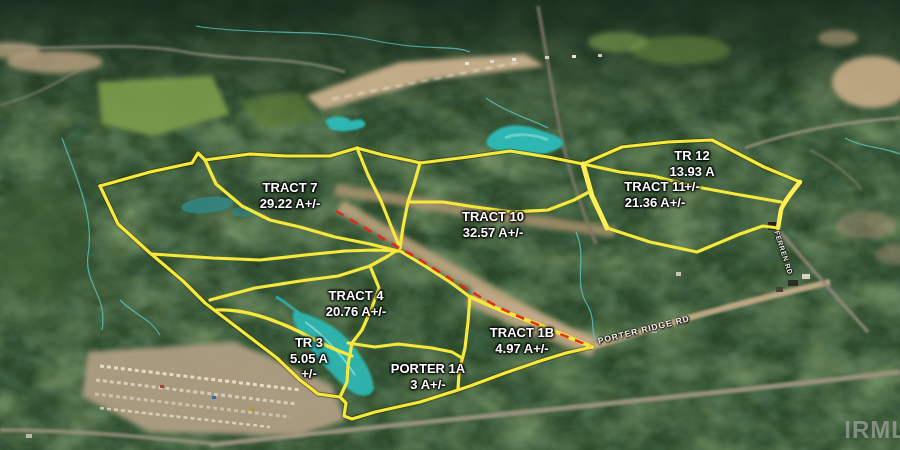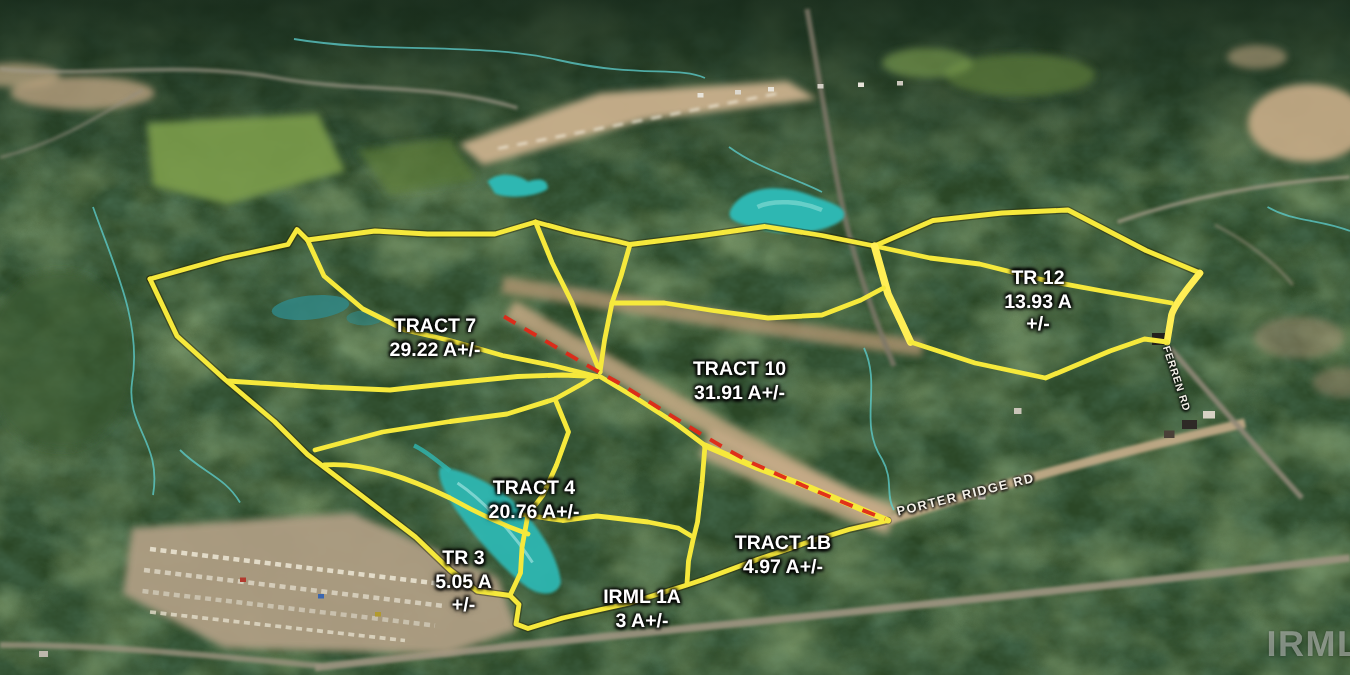--- a/index.html
+++ b/index.html
@@ -2,21 +2,21 @@
 <html><head>
 <meta charset="utf-8">
 <style>
   html,body{margin:0;padding:0;background:#111;}
   #stage{position:relative;width:900px;height:450px;overflow:hidden;background:#2b4726;
          font-family:"Liberation Sans", sans-serif;}
   #stage svg{position:absolute;left:0;top:0;}
   .tract{position:absolute;transform:translateX(-50%);text-align:center;color:#fff;
          font-weight:bold;font-size:13px;line-height:15.5px;white-space:nowrap;
          text-shadow:-1px -1px 2px rgba(0,0,0,.95),1px -1px 2px rgba(0,0,0,.95),
-                     -1px 1px 2px rgba(0,0,0,.95),1px 1px 2px rgba(0,0,0,.95),0 0 5px rgba(0,0,0,.8);margin-top:29px;}
+                     -1px 1px 2px rgba(0,0,0,.95),1px 1px 2px rgba(0,0,0,.95),0 0 5px rgba(0,0,0,.8);}
   .tract span{display:block;}
   .roadlabel{position:absolute;color:#f2efe6;font-weight:bold;font-size:8.5px;letter-spacing:1px;
          white-space:nowrap;text-shadow:0 0 2px #000,0 1px 2px #000,1px 0 2px #000;}
   #porter{left:598px;top:336px;transform:rotate(-14deg);transform-origin:left center;}
   #ferren{left:780px;top:230px;font-size:7px;letter-spacing:.5px;transform:rotate(72deg);transform-origin:left top;}
   #watermark{position:absolute;right:-7px;bottom:6px;font-size:24px;font-weight:bold;
          color:rgba(200,202,200,.55);letter-spacing:1px;
          text-shadow:0 0 2px rgba(0,0,0,.3);}
 </style>
 </head>
@@ -165,42 +165,46 @@
 
     <path d="M336,211 C360,225 388,242 412,255 C440,272 468,291 500,308 C535,324 567,337 590,346" fill="none" stroke="#df2817" stroke-width="2.6" stroke-dasharray="9 7" opacity=".95"></path>
   </svg>
 
   <div class="tract" style="left:290px;top:180px">
     <span>TRACT 7</span>
       <span>29.22 A+/-</span>
     </div>
   <div class="tract" style="left:493px;top:209px">
     <span>TRACT 10</span>
-      <span>31.91 A+/-</span>
+      <span>32.57 A+/-</span>
+    </div>
+  <div class="tract" style="left:655px;top:179px">
+    <span>TRACT 11</span>
+      <span>21.36 A+/-</span>
     </div>
   <div class="tract" style="left:692px;top:148px">
     <span>TR 12</span>
       <span>13.93 A</span>
       <span>+/-</span>
     </div>
   <div class="tract" style="left:356px;top:288px">
     <span>TRACT 4</span>
       <span>20.76 A+/-</span>
     </div>
   <div class="tract" style="left:522px;top:325px">
     <span>TRACT 1B</span>
       <span>4.97 A+/-</span>
     </div>
   <div class="tract" style="left:309px;top:335px">
     <span>TR 3</span>
       <span>5.05 A</span>
       <span>+/-</span>
     </div>
   <div class="tract" style="left:428px;top:361px">
-    <span>IRML 1A</span>
+    <span>PORTER 1A</span>
       <span>3 A+/-</span>
     </div>
 
   <div id="porter" class="roadlabel">PORTER RIDGE RD</div>
   <div id="ferren" class="roadlabel">FERREN RD</div>
 
   <div id="watermark">IRML</div>
 </div>
 
 </body></html>

